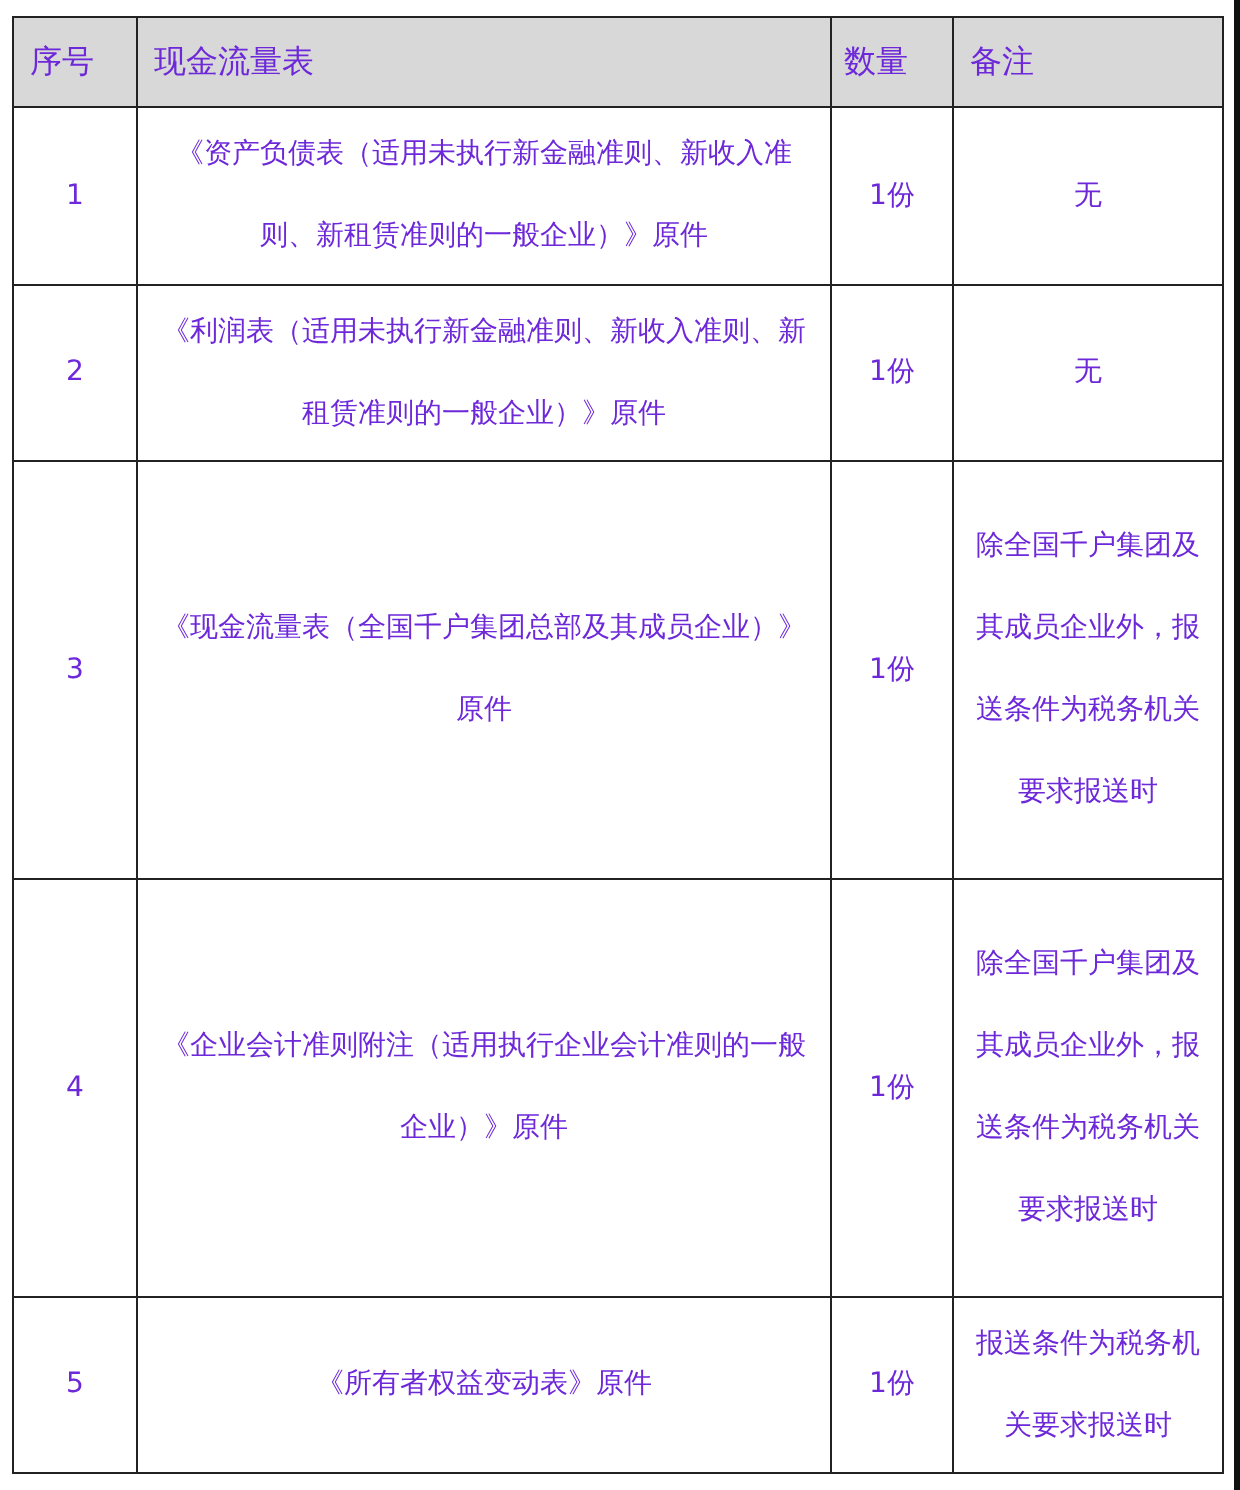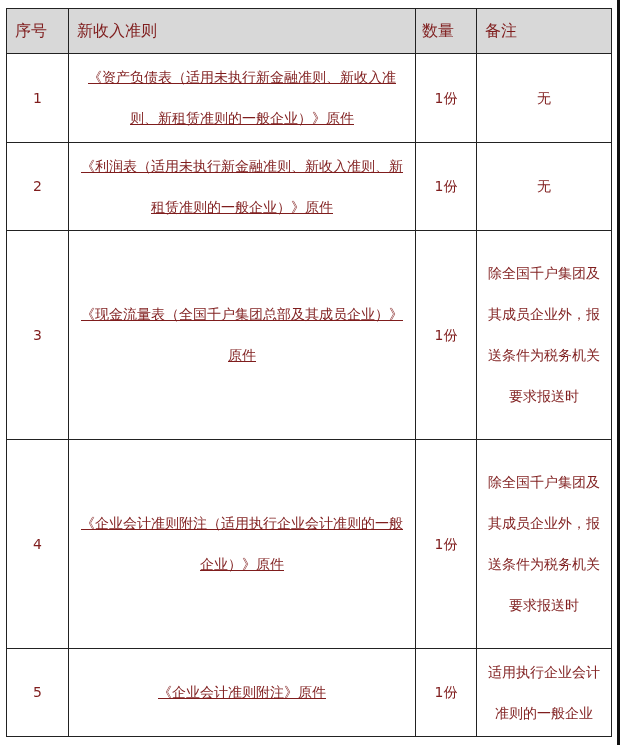--- a/index.html
+++ b/index.html
@@ -1,43 +1,43 @@
 <!DOCTYPE html>
 <html><head>
 <meta charset="utf-8">
 <style>
   html, body { margin:0; padding:0; background:#fff; }
   body { width:620px; height:745px; position:relative; overflow:hidden;
          font-family:"DejaVu Sans", sans-serif; color:#333; }
   .edge { position:absolute; right:0; top:0; width:3px; height:745px; background:#111; }
   table { position:absolute; left:6px; top:8px; border-collapse:collapse; table-layout:fixed; }
-  td, th { border:1px solid #222; padding:0; font-size:14px; font-weight:normal; color:#7f1d1d; }
+  td, th { border:1px solid #222; padding:0; font-size:14px; font-weight:normal; color:#6d28d9; }
   th { background:#d8d8d8; height:44px; text-align:left; padding-left:8px; font-size:16px; }
   th.c3 { padding-left:6px; }
   td { text-align:center; line-height:41px; }
-  td.c2 { padding:0 12px;text-decoration:underline; }
+  td.c2 { padding:0 12px; }
   td.c4 { padding:0 10px; }
   col.w1 { width:62px; } col.w2 { width:347px; } col.w3 { width:61px; } col.w4 { width:135px; }
 </style>
 </head>
 <body>
 
 <div class="edge"></div>
 
 <table>
   <colgroup>
       <col class="w1">
       <col class="w2">
       <col class="w3">
       <col class="w4">
     </colgroup>
   <thead>
     <tr>
       <th>序号</th>
-      <th>新收入准则</th>
+      <th>现金流量表</th>
       <th class="c3">数量</th>
       <th>备注</th>
     </tr>
   </thead>
   <tbody>
     <tr style="height:89px">
       <td>1</td>
       <td class="c2">《资产负债表（适用未执行新金融准则、新收入准则、新租赁准则的一般企业）》原件</td>
       <td>1份</td>
       <td class="c4">无</td>
@@ -55,18 +55,18 @@
       <td class="c4">除全国千户集团及其成员企业外，报送条件为税务机关要求报送时</td>
     </tr>
     <tr style="height:209px">
       <td>4</td>
       <td class="c2">《企业会计准则附注（适用执行企业会计准则的一般企业）》原件</td>
       <td>1份</td>
       <td class="c4">除全国千户集团及其成员企业外，报送条件为税务机关要求报送时</td>
     </tr>
     <tr style="height:88px">
       <td>5</td>
-      <td class="c2">《企业会计准则附注》原件</td>
+      <td class="c2">《所有者权益变动表》原件</td>
       <td>1份</td>
-      <td class="c4">适用执行企业会计准则的一般企业</td>
+      <td class="c4">报送条件为税务机关要求报送时</td>
     </tr>
   </tbody>
 </table>
 
 </body></html>

